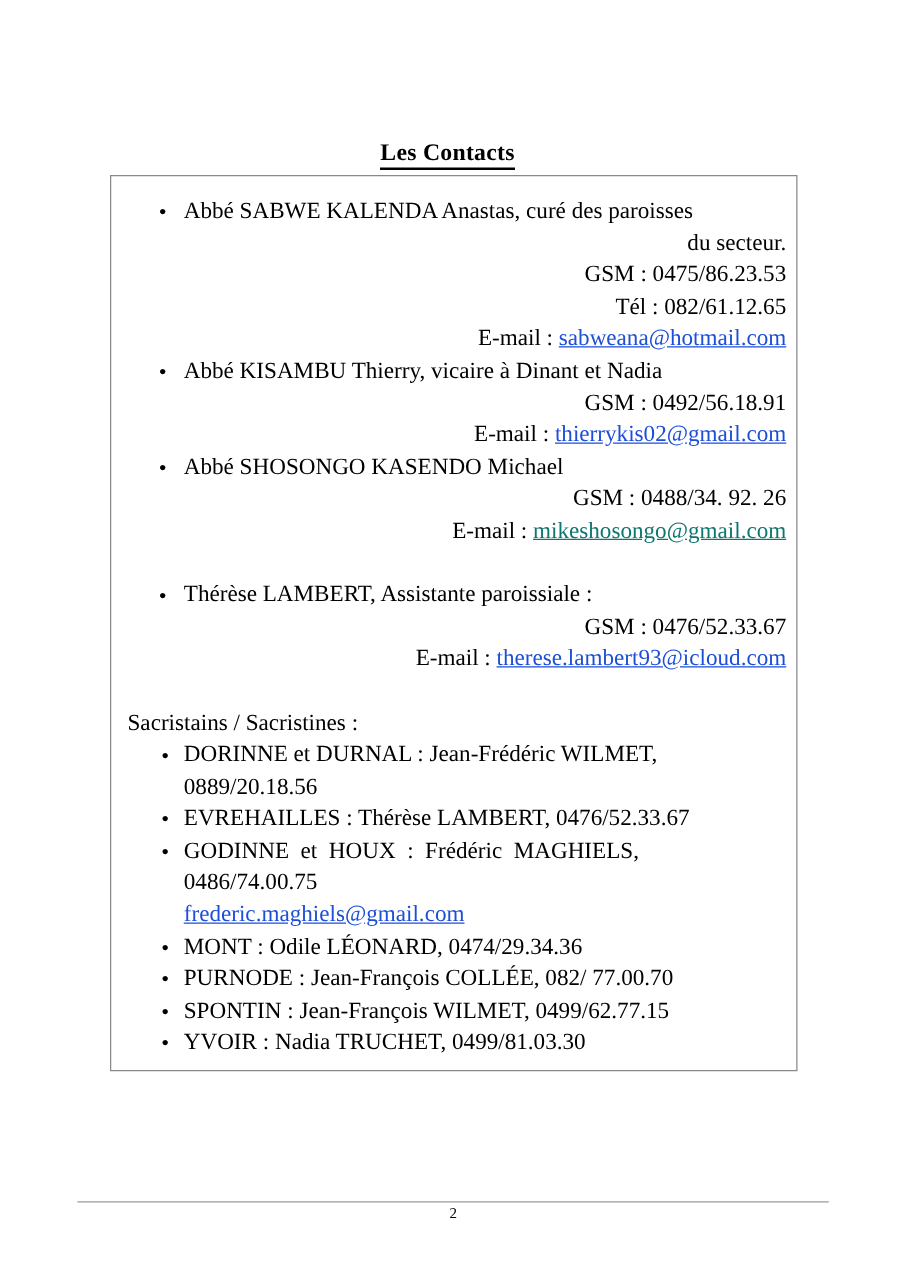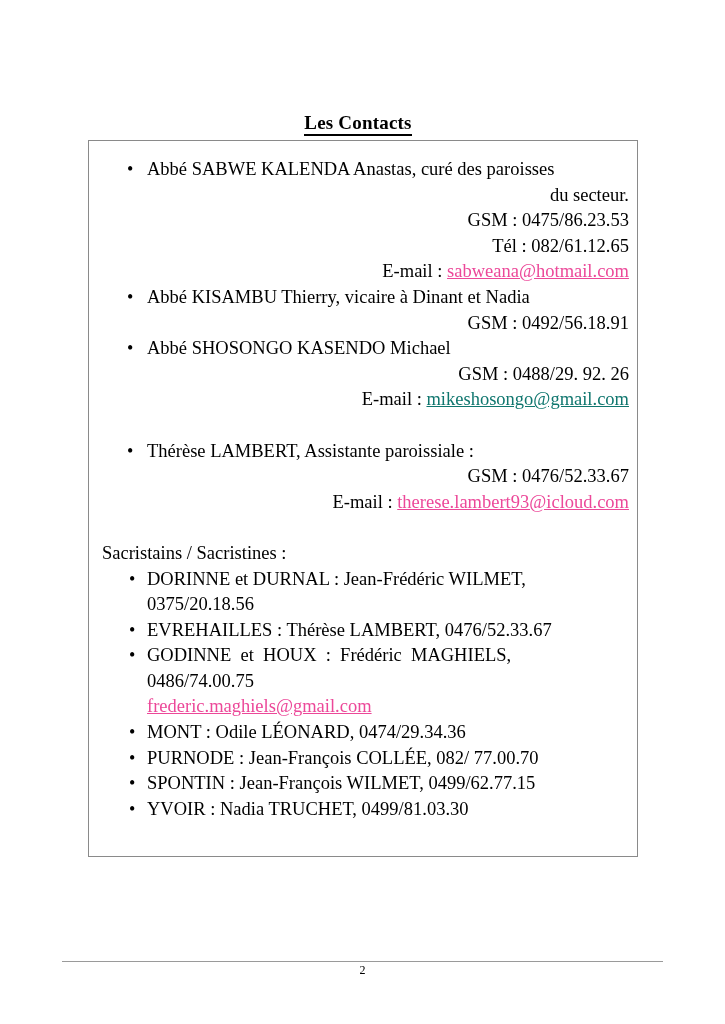--- a/index.html
+++ b/index.html
@@ -110,21 +110,21 @@
   .justified {
     white-space: normal;
     word-spacing: 4.6px;
     padding-right: 2px;
   }
 
   a.mail {
     text-decoration: underline;
     font-size: 18.5px;
   }
-  a.mail.visited { color: #ec4899; }
+  a.mail.visited { color: #1d4ed8; }
   a.mail.fresh   { color: #0f766e; }
 
   
   .footer-rule {
     position: absolute;
     left: 62px;
     top: 961px;
     width: 601px;
     height: 1px;
     background: #9a9a9a;
@@ -165,26 +165,29 @@
     <div class="line sub-line">
       <span>E-mail : </span><a class="mail visited" href="#">sabweana@hotmail.com</a>
     </div>
 
     <div class="line bullet-item">
       <span>Abbé KISAMBU Thierry, vicaire à Dinant et Nadia</span>
     </div>
     <div class="line sub-line">
       <span>GSM : 0492/56.18.91</span>
     </div>
+    <div class="line sub-line">
+      <span>E-mail : </span><a class="mail visited" href="#">thierrykis02@gmail.com</a>
+    </div>
 
     <div class="line bullet-item">
       <span>Abbé SHOSONGO KASENDO Michael</span>
     </div>
     <div class="line sub-line">
-      <span>GSM : 0488/29. 92. 26</span>
+      <span>GSM : 0488/34. 92. 26</span>
     </div>
     <div class="line sub-line">
       <span>E-mail : </span><a class="mail fresh" href="#">mikeshosongo@gmail.com</a>
     </div>
 
     <div class="spacer"></div>
 
     <div class="line bullet-item">
       <span>Thérèse LAMBERT, Assistante paroissiale :</span>
     </div>
@@ -198,21 +201,21 @@
     <div class="spacer"></div>
 
     <div class="section-head">
       <span>Sacristains / Sacristines :</span>
     </div>
 
     <div class="line sac-item">
       <span class="bold">DORINNE</span><span> et </span><span class="bold">DURNAL</span><span> : Jean-Frédéric WILMET,</span>
     </div>
     <div class="line sac-cont">
-      <span>0375/20.18.56</span>
+      <span>0889/20.18.56</span>
     </div>
 
     <div class="line sac-item">
       <span class="bold">EVREHAILLES</span><span> : Thérèse LAMBERT, 0476/52.33.67</span>
     </div>
 
     <div class="line sac-item justified">
       <span>GODINNE et HOUX : Frédéric MAGHIELS, 0486/74.00.75</span>
     </div>
     <div class="line sac-cont">

